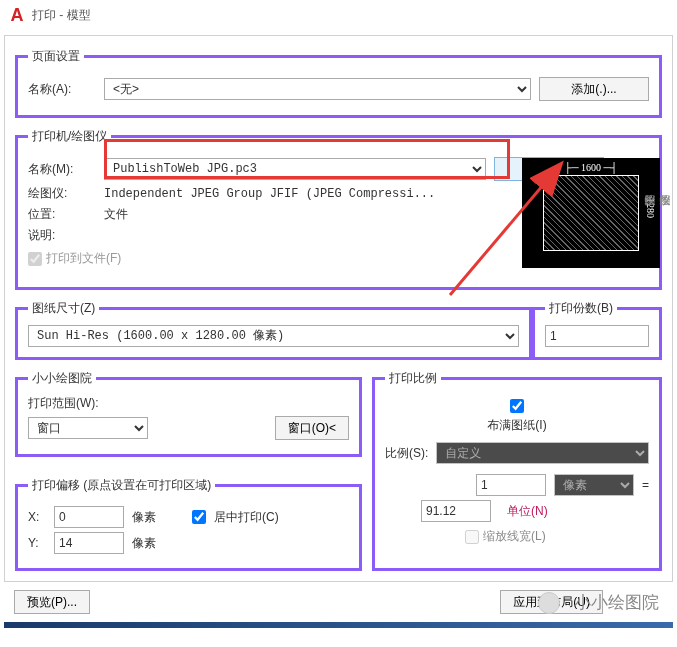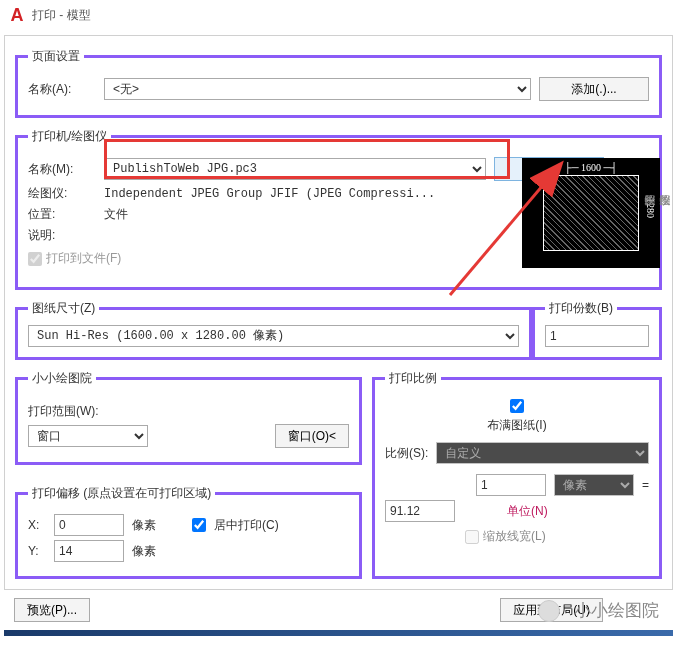--- a/index.html
+++ b/index.html
@@ -212,21 +212,21 @@
     <fieldset class="col-right">
       <legend>打印份数(B)</legend>
       <input type="text" class="disabled" style="width: 100%;" disabled="" value="1">
     </fieldset>
   </div>
 
   <div style="display:flex; gap:10px;">
     <div style="flex:1; display:flex; flex-direction:column; gap:10px;">
       <fieldset>
         <legend>小小绘图院</legend>
-        <div style="margin-bottom:4px;margin-top:8px;">打印范围(W):</div>
+        <div style="margin-bottom:4px;">打印范围(W):</div>
         <div class="row">
           <select class="mini-select">
             <option>窗口</option>
           </select>
           <span style="flex:1"></span>
           <button class="btn">窗口(O)&lt;</button>
         </div>
       </fieldset>
 
       <fieldset>
@@ -259,21 +259,21 @@
           <option>自定义</option>
         </select>
       </div>
       <div class="row" style="justify-content:flex-end; margin-top:10px;">
         <input type="text" class="num-input disabled" disabled="" value="1" style="">
         <select style="width:80px" class="disabled" disabled="">
           <option>像素</option>
         </select>
         <span>=</span>
       </div>
-      <div class="row" style="justify-content:space-between;gap:16px;">
+      <div class="row" style="justify-content:center;gap:16px;">
         <input type="text" class="num-input disabled" disabled="" value="91.12" style="">
         <span style="width:80px; color:#be185d;">单位(N)</span>
         <span style="width:10px"></span>
       </div>
       <div class="checkbox-row" style="justify-content:flex-start; margin-left:80px; margin-top:6px;align-items:center;">
         <input type="checkbox" disabled="" style="">
         <span style="color:#888">缩放线宽(L)</span>
       </div>
     </fieldset>
   </div>

